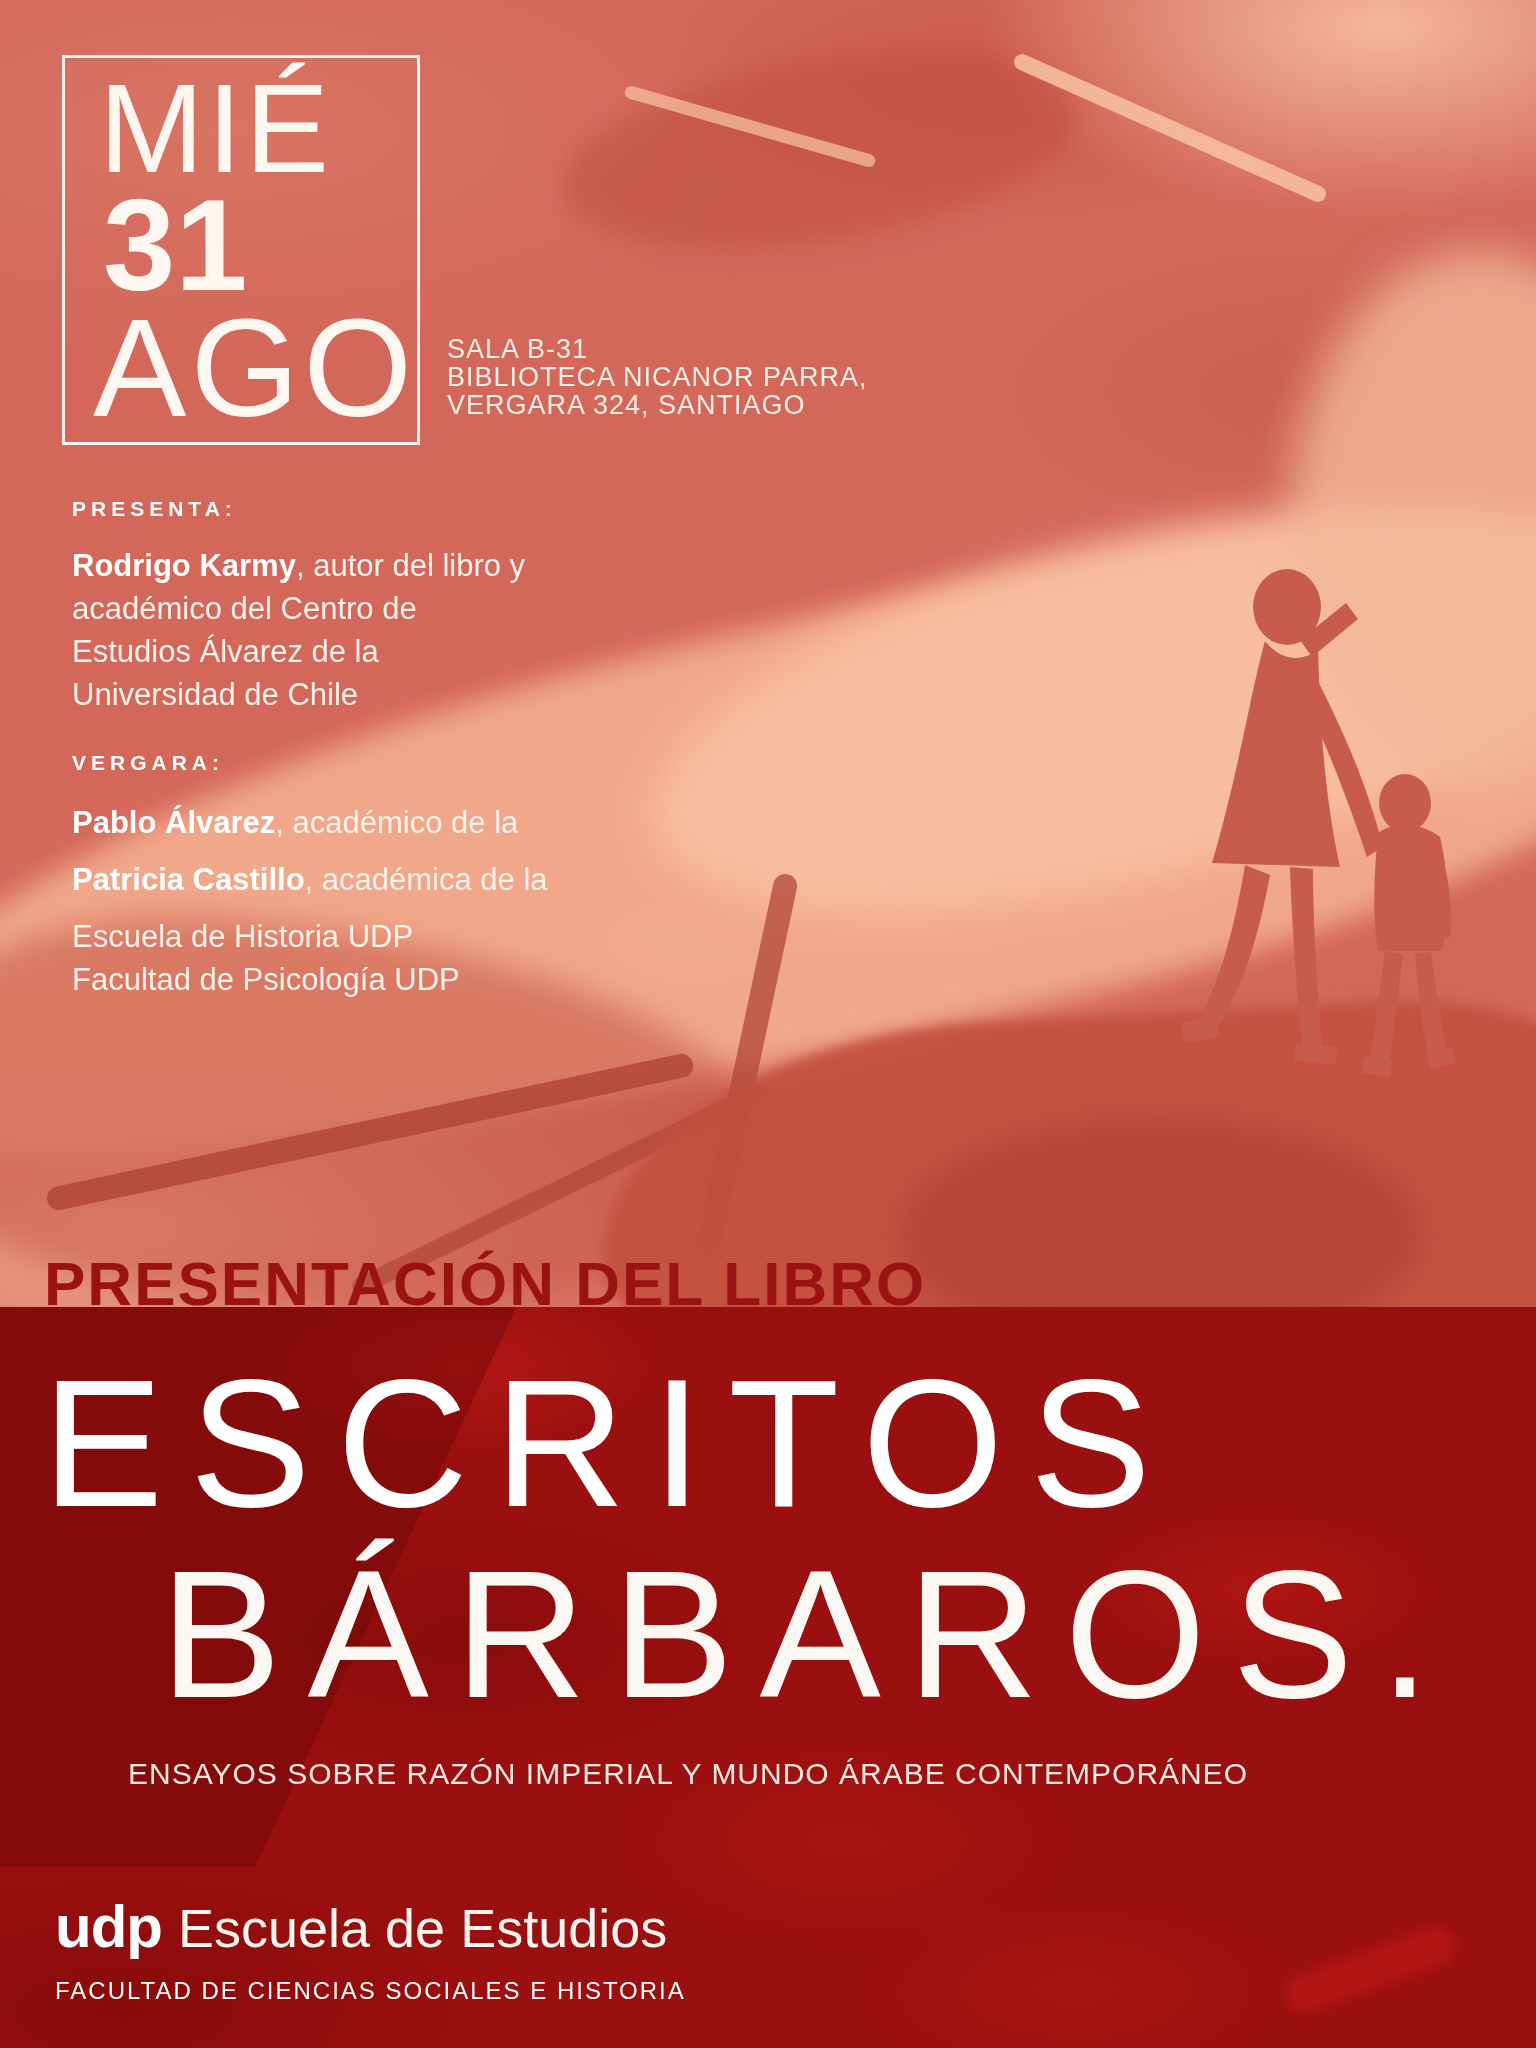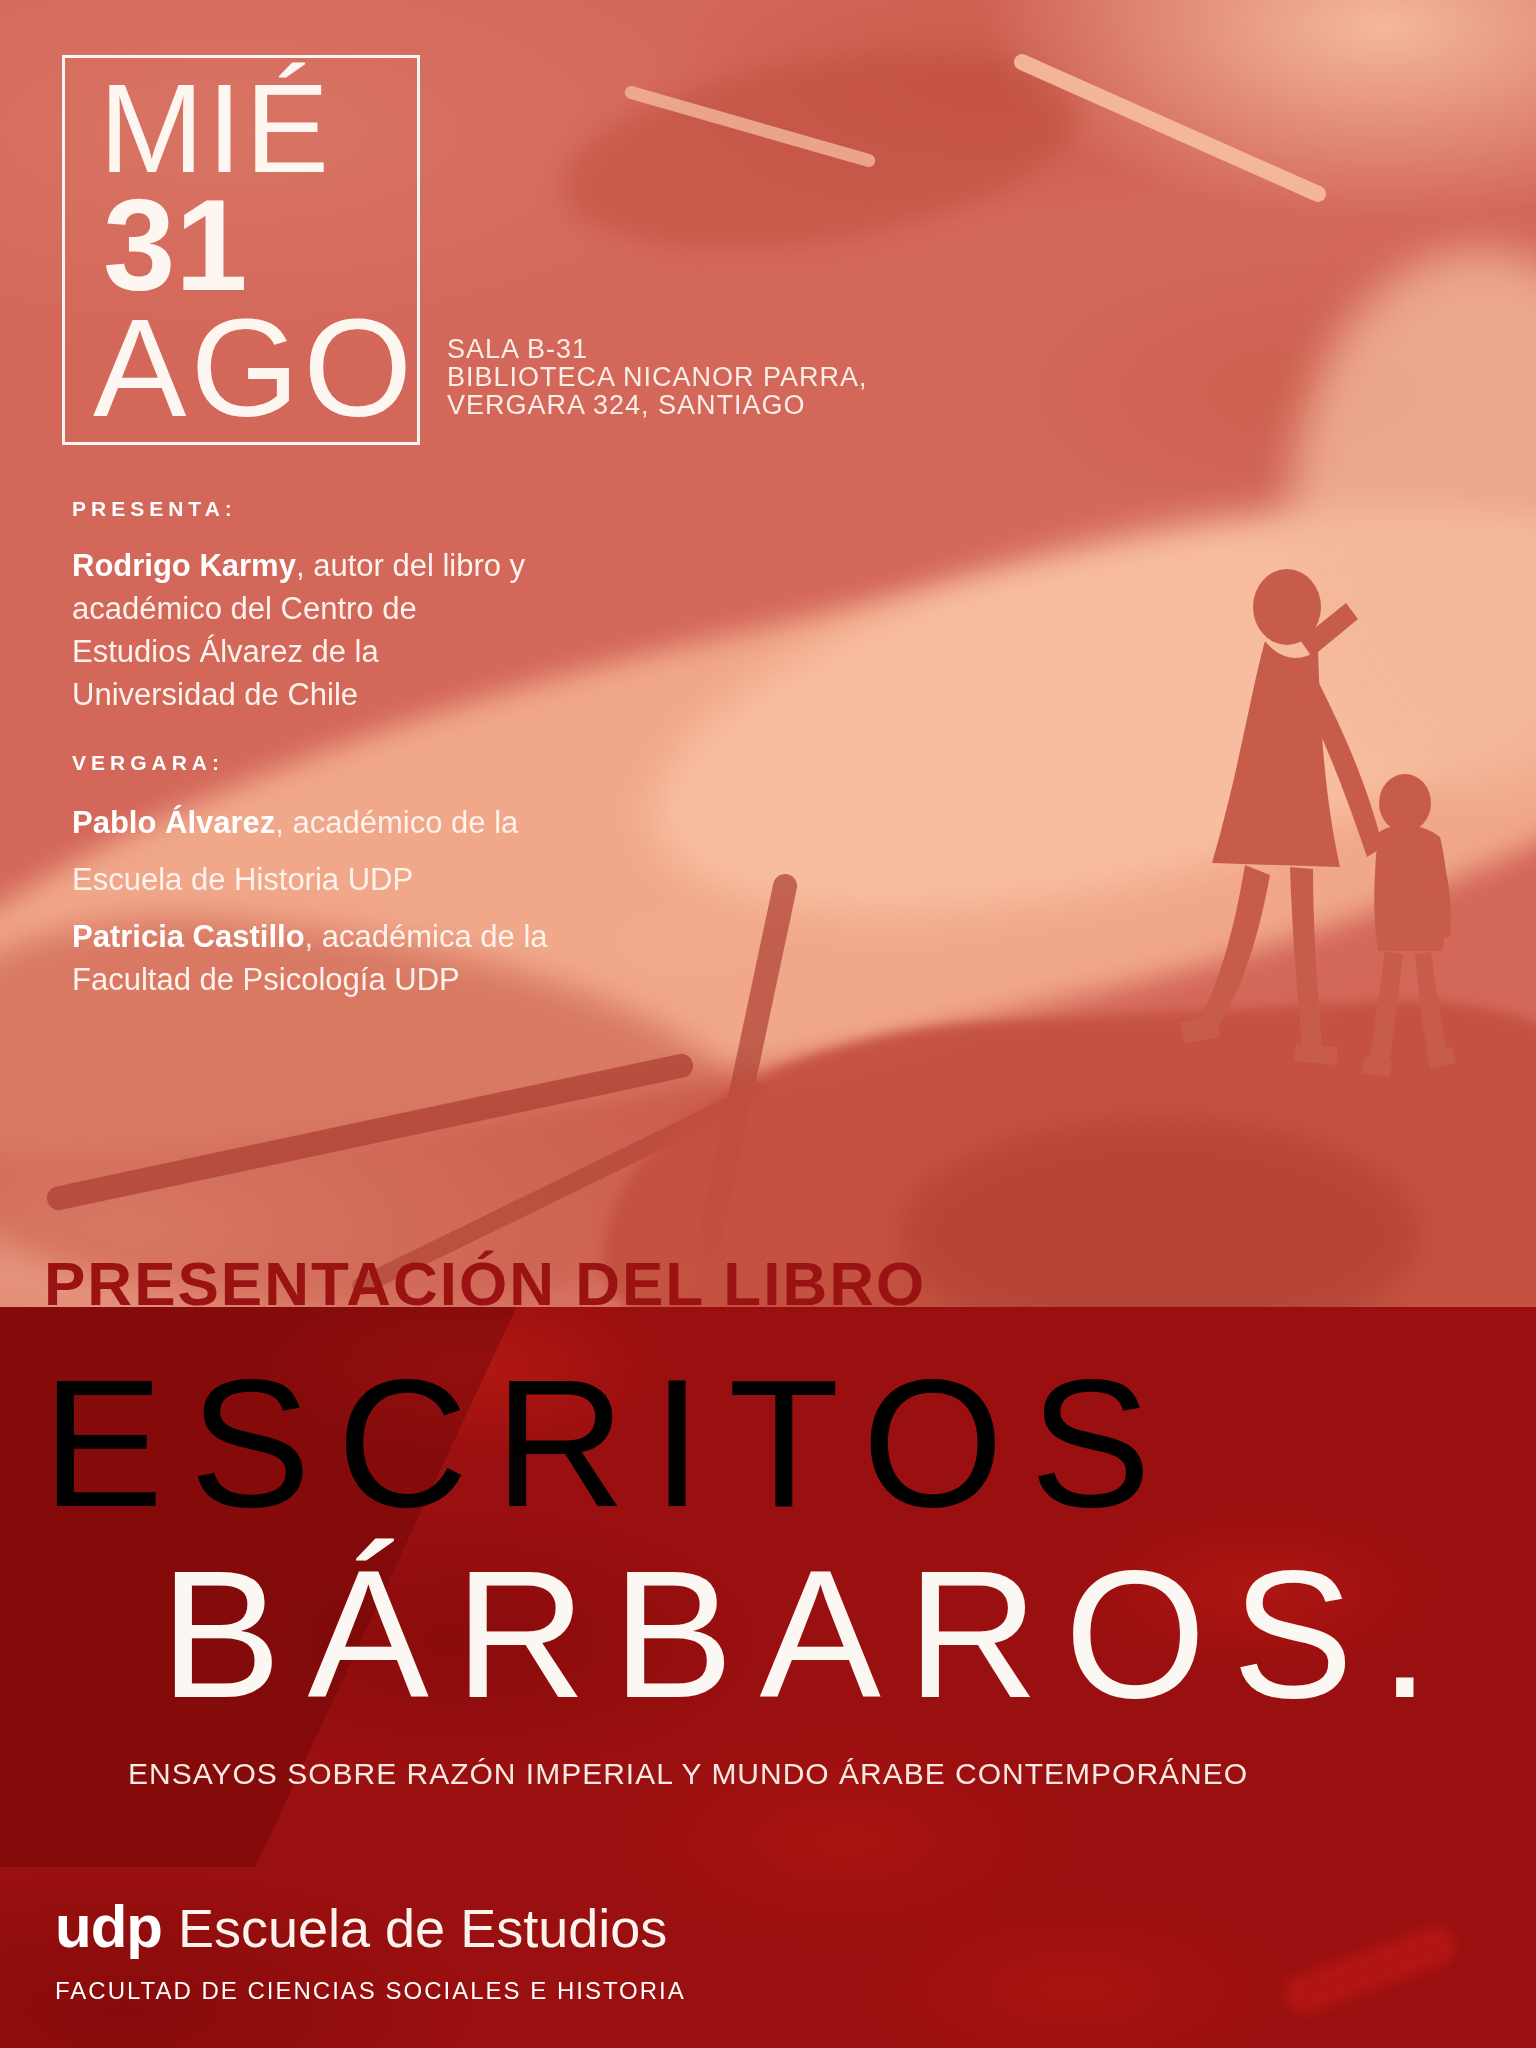--- a/index.html
+++ b/index.html
@@ -71,21 +71,21 @@
   .bodyline b{font-weight:700;color:#ffffff;}
 
   .comentan{left:72px;top:751px;width:560px;}
   .comentan .p1{margin-top:26px;}
   .comentan .p2{margin-top:14px;}
   .comentan .p3{margin-top:14px;}
   .comentan .p4{margin-top:0;}
 
   .kicker{left:44px;top:1248px;font-size:62px;font-weight:700;letter-spacing:2px;color:#9b1212;white-space:nowrap;}
 
-  .title1{left:42px;top:1352px;font-size:182px;line-height:1;letter-spacing:26px;font-weight:400;color:#000000;white-space:nowrap;}
+  .title1{left:42px;top:1352px;font-size:182px;line-height:1;letter-spacing:26px;font-weight:400;color:#ffffff;white-space:nowrap;}
   .title2{left:160px;top:1543px;font-size:182px;line-height:1;letter-spacing:26px;font-weight:400;color:#fbf7f3;white-space:nowrap;}
   .subtitle{left:128px;top:1757px;font-size:30px;letter-spacing:1px;font-weight:400;color:#f8e9e2;white-space:nowrap;}
 
   .footer{left:55px;top:1892px;}
   .logo-row{display:flex;align-items:baseline;}
   .udp{font-size:60px;font-weight:700;letter-spacing:-1px;color:#ffffff;}
   .school{font-size:54px;font-weight:300;margin-left:16px;color:#fdf4ee;}
   .faculty{margin-top:16px;font-size:24px;letter-spacing:2px;font-weight:400;color:#ffffff;}
 </style>
 </head>
@@ -157,22 +157,22 @@
         <p class="bodyline"><b>Rodrigo Karmy</b><span>, autor del libro y</span></p>
         <p class="bodyline">académico del Centro de</p>
         <p class="bodyline">Estudios Álvarez de la</p>
         <p class="bodyline">Universidad de Chile</p>
       </div>
     </div>
 
     <div class="abs comentan">
       <div class="label">VERGARA:</div>
       <p class="bodyline p1"><b>Pablo Álvarez</b><span>, académico de la</span></p>
+      <p class="bodyline p3"><b>Patricia Castillo</b><span>, académica de la</span></p>
       <p class="bodyline p2">Escuela de Historia UDP</p>
-      <p class="bodyline p3"><b>Patricia Castillo</b><span>, académica de la</span></p>
       <p class="bodyline p4">Facultad de Psicología UDP</p>
     </div>
 
     <div class="abs kicker">PRESENTACIÓN DEL LIBRO</div>
 
     <div class="abs title1">ESCRITOS</div>
     <div class="abs title2">BÁRBAROS.</div>
     <div class="abs subtitle">ENSAYOS SOBRE RAZÓN IMPERIAL Y MUNDO ÁRABE CONTEMPORÁNEO</div>
 
     <div class="abs footer">

